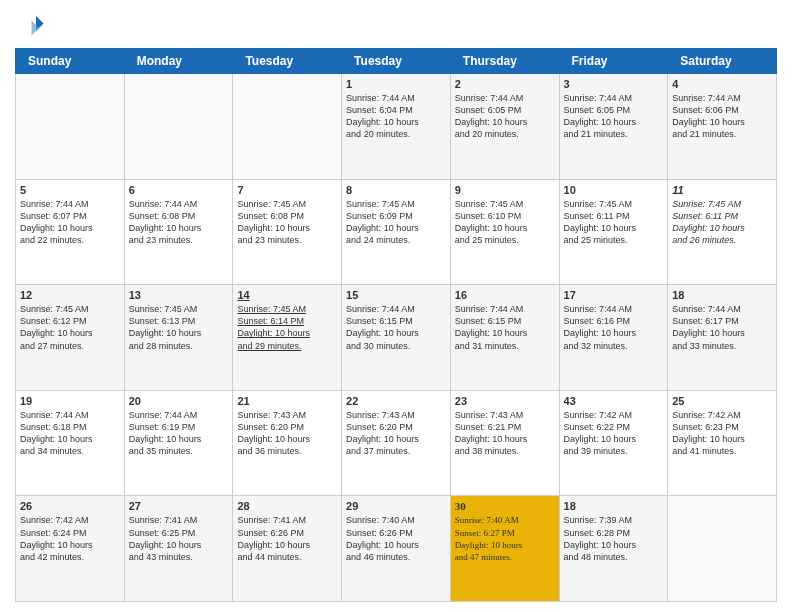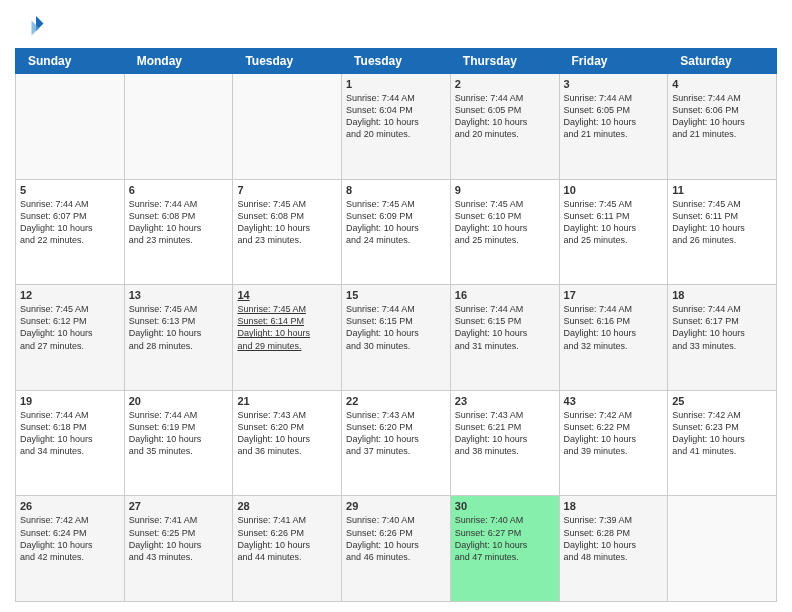--- a/index.html
+++ b/index.html
@@ -202,21 +202,21 @@
 Daylight: 10 hours
 and 25 minutes.</div>
           </td>
           <td style="background: rgb(255, 255, 255);">
             <span class="day-number">10</span>
             <div class="day-info" style="white-space: pre-line;">Sunrise: 7:45 AM
 Sunset: 6:11 PM
 Daylight: 10 hours
 and 25 minutes.</div>
           </td>
-          <td style="background: rgb(255, 255, 255);">
+          <td style="background: rgb(255, 255, 255); font-style: italic;">
             <span class="day-number">11</span>
             <div class="day-info" style="white-space: pre-line;">Sunrise: 7:45 AM
 Sunset: 6:11 PM
 Daylight: 10 hours
 and 26 minutes.</div>
           </td>
         </tr>
         <tr>
           <td style="background: rgb(245, 245, 245);">
             <span class="day-number">12</span>
@@ -341,21 +341,21 @@
 Daylight: 10 hours
 and 44 minutes.</div>
           </td>
           <td style="background: rgb(245, 245, 245);">
             <span class="day-number">29</span>
             <div class="day-info" style="white-space: pre-line;">Sunrise: 7:40 AM
 Sunset: 6:26 PM
 Daylight: 10 hours
 and 46 minutes.</div>
           </td>
-          <td style="background: #86efac;">
+          <td style="background: #eab308; font-family: Liberation Serif, serif;">
             <span class="day-number">30</span>
             <div class="day-info" style="white-space: pre-line;">Sunrise: 7:40 AM
 Sunset: 6:27 PM
 Daylight: 10 hours
 and 47 minutes.</div>
           </td>
           <td style="background: rgb(245, 245, 245);">
             <span class="day-number">18</span>
             <div class="day-info" style="white-space: pre-line;">Sunrise: 7:39 AM
 Sunset: 6:28 PM

